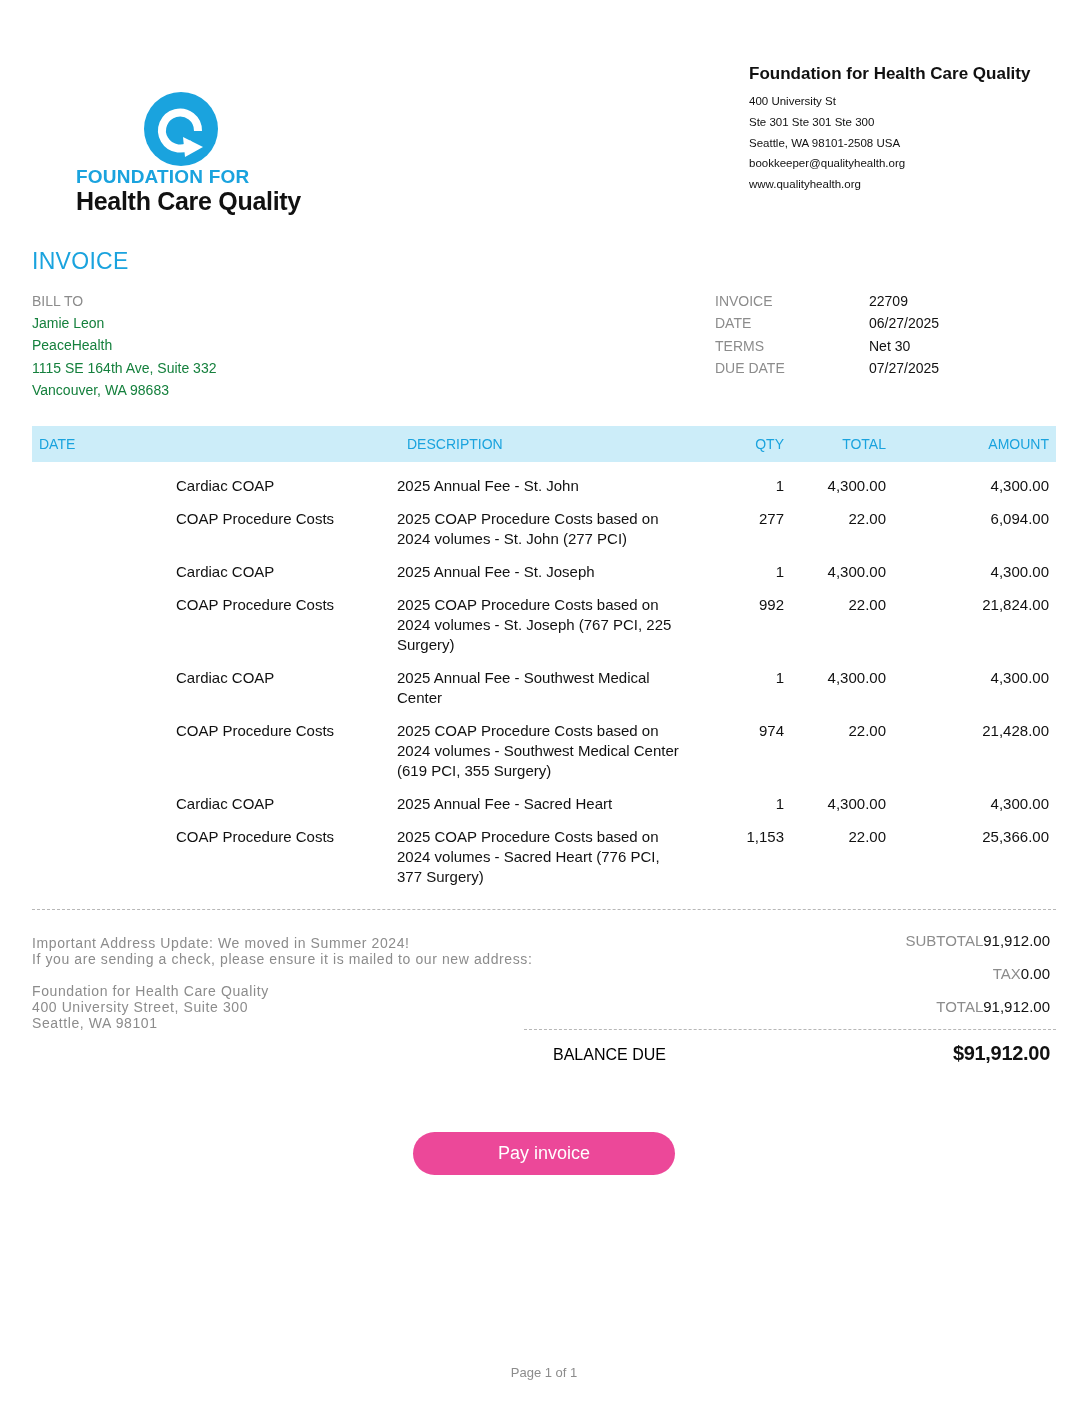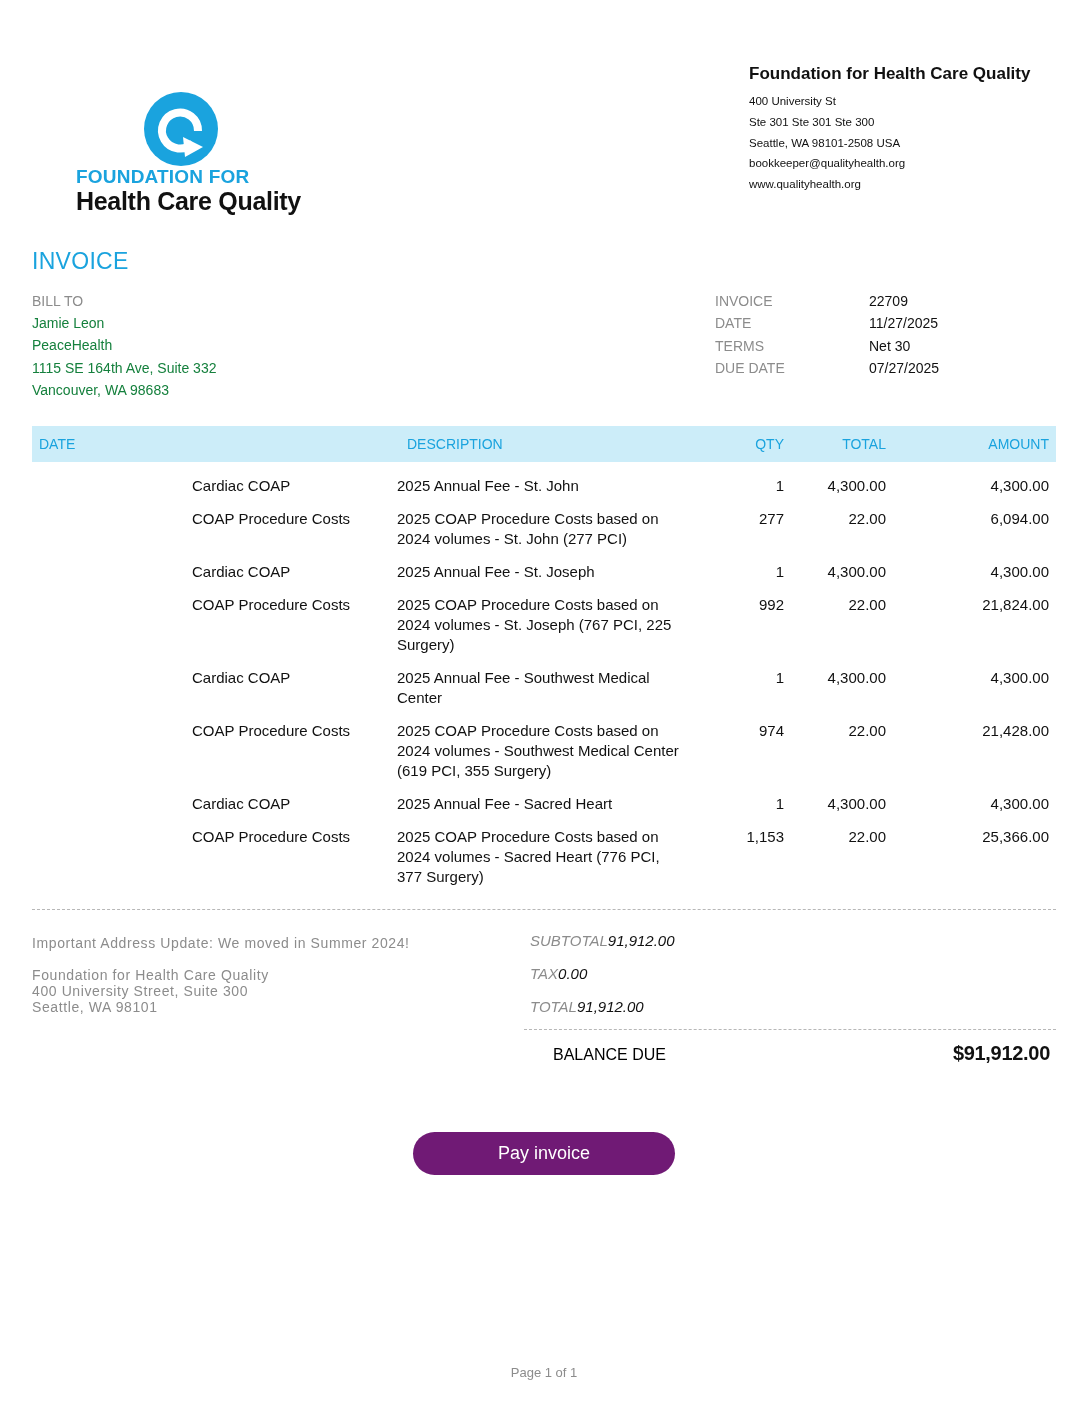--- a/index.html
+++ b/index.html
@@ -30,43 +30,43 @@
   .table-head { position: absolute; left: 32px; top: 426px; width: 1024px; height: 36px; background: #ccedf9; color: #1aa3de; font-size: 14px; }
   .table-head span { position: absolute; top: 10px; }
   .th-date { left: 7px; }
   .th-desc { left: 375px; }
   .th-qty { right: 272px; }
   .th-rate { right: 170px; }
   .th-amount { right: 7px; }
 
   .rows { position: absolute; left: 32px; top: 476px; width: 1024px; }
   .row { position: relative; font-size: 15px; line-height: 20px; color: #111; }
-  .row .item { position: absolute; left: 160px; top: 0; width: 190px; }
+  .row .item { position: absolute; left: 144px; top: 0; width: 190px; }
   .row .desc { margin-left: 365px; width: 290px; }
   .row .qty { position: absolute; right: 272px; top: 0; text-align: right; }
   .row .rate { position: absolute; right: 170px; top: 0; text-align: right; }
   .row .amount { position: absolute; right: 7px; top: 0; text-align: right; }
   .row + .row { margin-top: 13px; }
 
   .dash { position: absolute; border-top: 1px dashed #b7b7b7; }
   .dash-main { left: 32px; top: 909px; width: 1024px; }
   .dash-totals { left: 524px; top: 1029px; width: 532px; }
 
   .note { position: absolute; left: 32px; top: 935px; font-size: 14px; line-height: 16px; color: #8c8c8c; letter-spacing: 0.6px; }
   .note .gap { height: 16px; }
 
   .totals { position: absolute; left: 530px; top: 930px; width: 520px; }
-  .trow { display: flex; justify-content: flex-start; font-size: 15px; line-height: 22px; margin-bottom: 11px; font-style: italic; }
+  .trow { display: flex; justify-content: flex-end; font-size: 15px; line-height: 22px; margin-bottom: 11px; }
   .trow .k { color: #8c8c8c; }
   .trow .v { color: #111; }
   .balance { position: absolute; left: 530px; top: 1042px; width: 520px; display: flex; justify-content: space-between; align-items: baseline; }
   .balance .k { color: #000000; font-size: 16px; margin-left: 23px; }
   .balance .v { font-size: 20px; font-weight: bold; color: #111; letter-spacing: -0.3px; }
 
-  .pay-btn { position: absolute; left: 413px; top: 1132px; width: 262px; height: 43px; background: #701a75; color: #fff; border: none; border-radius: 22px; font-family: "Liberation Sans", sans-serif; font-size: 18px; cursor: pointer; }
+  .pay-btn { position: absolute; left: 413px; top: 1132px; width: 262px; height: 43px; background: #ec4899; color: #fff; border: none; border-radius: 22px; font-family: "Liberation Sans", sans-serif; font-size: 18px; cursor: pointer; }
 
   .page-num { position: absolute; left: 0; width: 1088px; top: 1365px; text-align: center; font-size: 13px; color: #8c8c8c; }
 </style>
 </head>
 <body>
 
 <div class="logo">
   <svg class="logo-mark" viewBox="0 0 76 76">
     <circle cx="38" cy="38" r="37" fill="#1aa3de"></circle>
     <path d="M50 52 A18 18 0 1 1 55 40" fill="none" stroke="#ffffff" stroke-width="8" stroke-linecap="butt"></path>
@@ -97,21 +97,21 @@
   <div class="line">Vancouver, WA  98683</div>
 </div>
 
 <div class="meta">
   <div class="meta-row">
     <span class="k">INVOICE</span>
     <span class="v">22709</span>
   </div>
   <div class="meta-row">
     <span class="k">DATE</span>
-    <span class="v">11/27/2025</span>
+    <span class="v">06/27/2025</span>
   </div>
   <div class="meta-row">
     <span class="k">TERMS</span>
     <span class="v">Net 30</span>
   </div>
   <div class="meta-row">
     <span class="k">DUE DATE</span>
     <span class="v">07/27/2025</span>
   </div>
 </div>
@@ -180,20 +180,21 @@
     <span class="qty">1,153</span>
     <span class="rate">22.00</span>
     <span class="amount">25,366.00</span>
   </div>
 </div>
 
 <div class="dash dash-main"></div>
 
 <div class="note">
   <div>Important Address Update: We moved in Summer 2024!</div>
+  <div>If you are sending a check, please ensure it is mailed to our new address:</div>
   <div class="gap"></div>
   <div>Foundation for Health Care Quality</div>
   <div>400 University Street, Suite 300</div>
   <div>Seattle, WA 98101</div>
 </div>
 
 <div class="totals">
   <div class="trow">
     <span class="k">SUBTOTAL</span>
     <span class="v">91,912.00</span>

